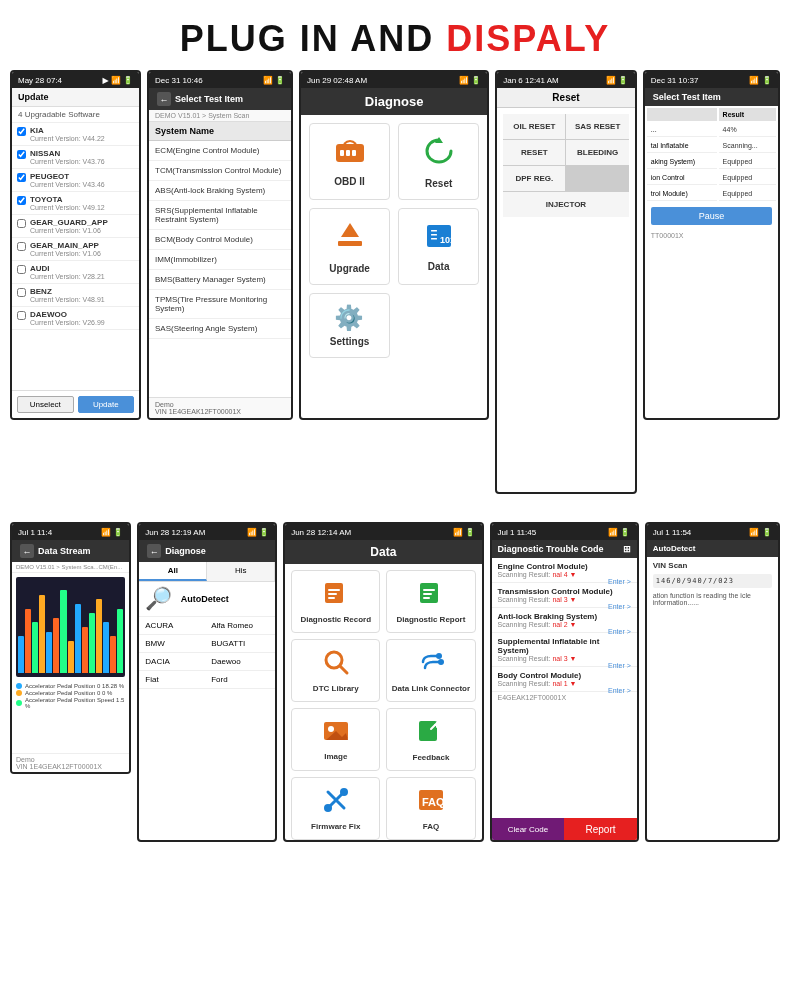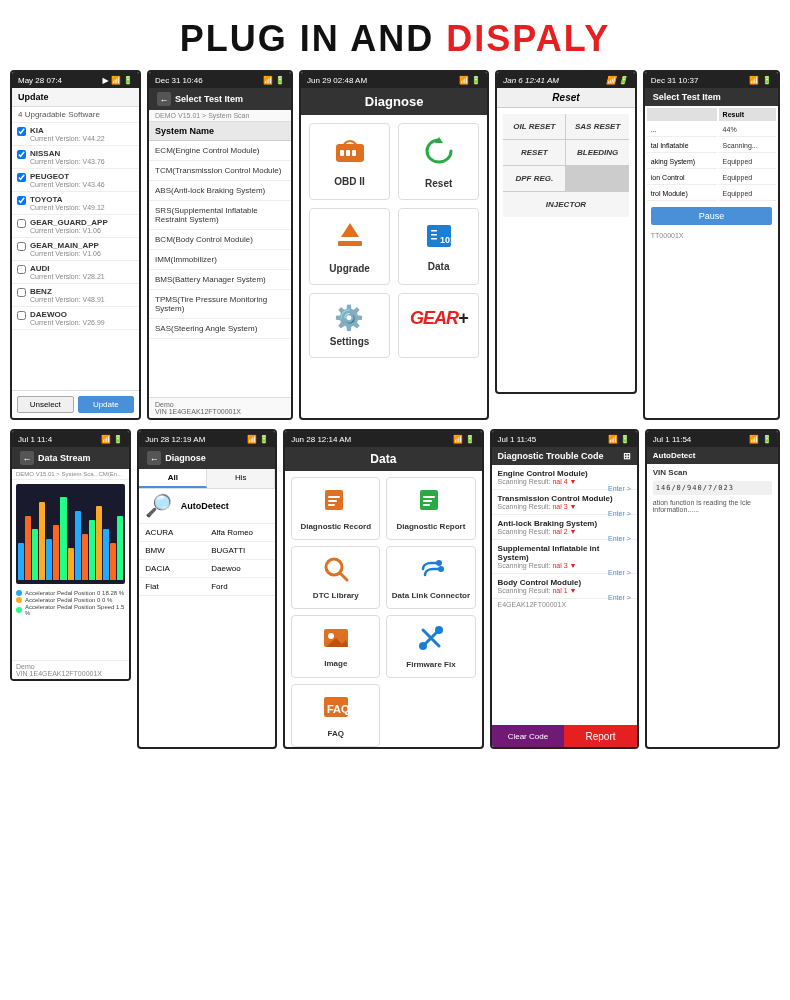--- a/index.html
+++ b/index.html
@@ -21,21 +21,21 @@
       letter-spacing: 2px;
       color: #111;
     }
     .page-title .red { color: #e62020; }
 
     
     .screens-container {
       display: flex;
       flex-direction: column;
       align-items: flex-end;
-      gap: 9px;
+      gap: 28px;
       padding: 0 10px;
     }
 
     
     .screen-row {
       display: flex;
       gap: 6px;
       width: 100%;
       justify-content: center;
     }
@@ -170,22 +170,21 @@
       cursor: pointer;
       background: #fff;
       gap: 4px;
     }
     .diagnose-icon { font-size: 24px; }
     .diagnose-label { font-size: 10px; font-weight: bold; color: #333; }
 
     
     .screen-reset {
       width: 160px;
-      height: 324px;
-      font-style: italic;
+      height: 424px;
     }
     .reset-header {
       background: #f0f0f0;
       border-bottom: 1px solid #ccc;
       padding: 4px 8px;
       font-size: 10px;
       font-weight: bold;
       text-align: center;
     }
     .reset-grid {
@@ -558,24 +557,20 @@
               <rect x="8" y="13" width="6" height="1.5" rx="0.5" fill="#fff"></rect>
               <rect x="8" y="17" width="6" height="1.5" rx="0.5" fill="#fff"></rect>
               <text x="17" y="22" font-size="9" fill="#fff" font-weight="bold">1010</text>
             </svg>
           </span>
           <span class="diagnose-label">Data</span>
         </div>
         <div class="diagnose-cell">
           <span class="diagnose-icon">⚙️</span>
           <span class="diagnose-label">Settings</span>
-        </div>
-        <div class="diagnose-cell">
-          <span class="gear-logo">GEAR<span class="gear-plus">+</span></span>
-          <span class="diagnose-label" style="visibility:hidden">GEAR+</span>
         </div>
       </div>
     </div>
 
     <div class="phone-screen screen-reset">
       <div class="status-bar">
         <span>Jan 6  12:41 AM</span>
         <span>📶 🔋</span>
       </div>
       <div class="reset-header">Reset</div>
@@ -774,20 +769,31 @@
           <span class="data-cell-icon">
             <svg width="28" height="26" viewBox="0 0 28 26">
               <rect x="2" y="4" width="24" height="18" rx="2" fill="#e07020"></rect>
               <circle cx="9" cy="11" r="3" fill="#fff"></circle>
               <polygon points="4,22 14,13 20,19 24,15 26,22" fill="#c05010"></polygon>
             </svg>
           </span>
           <span class="data-cell-label">Image</span>
         </div>
 
+        <div class="data-cell">
+          <span class="data-cell-icon">
+            <svg width="28" height="28" viewBox="0 0 28 28">
+              <rect x="2" y="4" width="18" height="20" rx="2" fill="#2aaa44"></rect>
+              <line x1="14" y1="12" x2="20" y2="6" stroke="#fff" stroke-width="2" stroke-linecap="round"></line>
+              <line x1="18" y1="8" x2="22" y2="8" stroke="#fff" stroke-width="2" stroke-linecap="round"></line>
+              <line x1="20" y1="6" x2="20" y2="10" stroke="#fff" stroke-width="2" stroke-linecap="round"></line>
+            </svg>
+          </span>
+          <span class="data-cell-label">Feedback</span>
+        </div>
 
         <div class="data-cell">
           <span class="data-cell-icon">
             <svg width="28" height="28" viewBox="0 0 28 28">
               <path d="M6 22 L22 6 M6 6 L22 22" stroke="#1a7fd4" stroke-width="3" stroke-linecap="round"></path>
               <circle cx="6" cy="22" r="4" fill="#1a7fd4"></circle>
               <circle cx="22" cy="6" r="4" fill="#1a7fd4"></circle>
             </svg>
           </span>
           <span class="data-cell-label">Firmware Fix</span>

